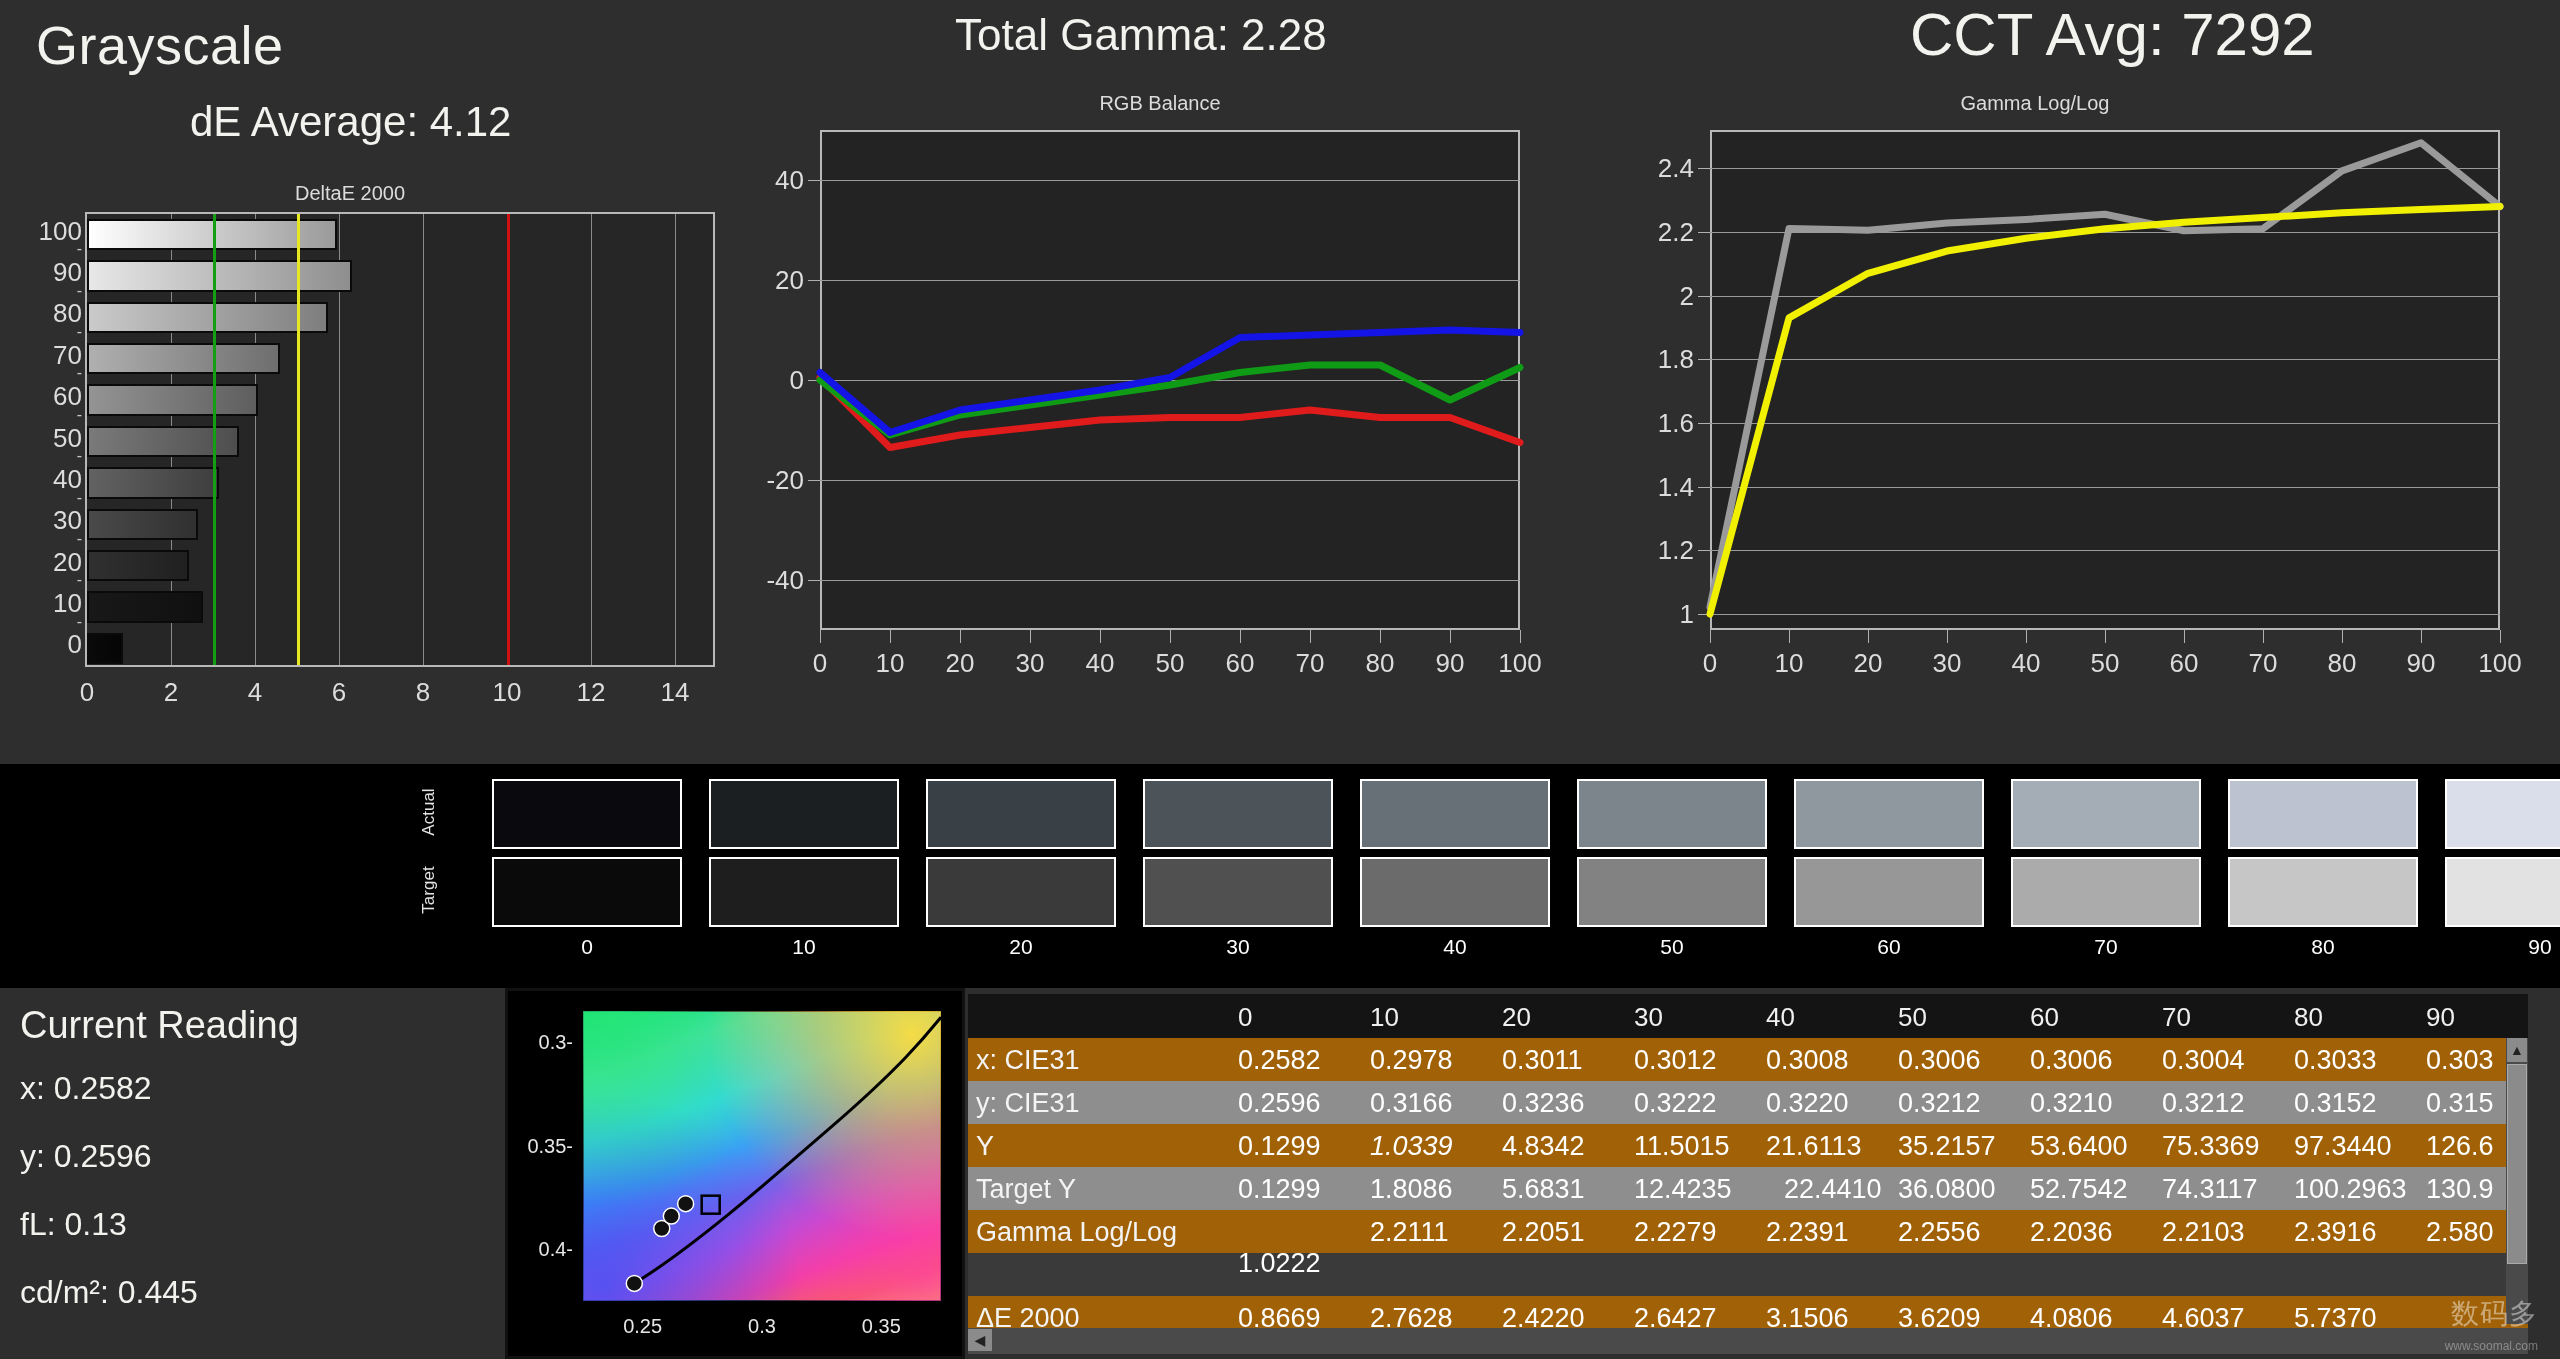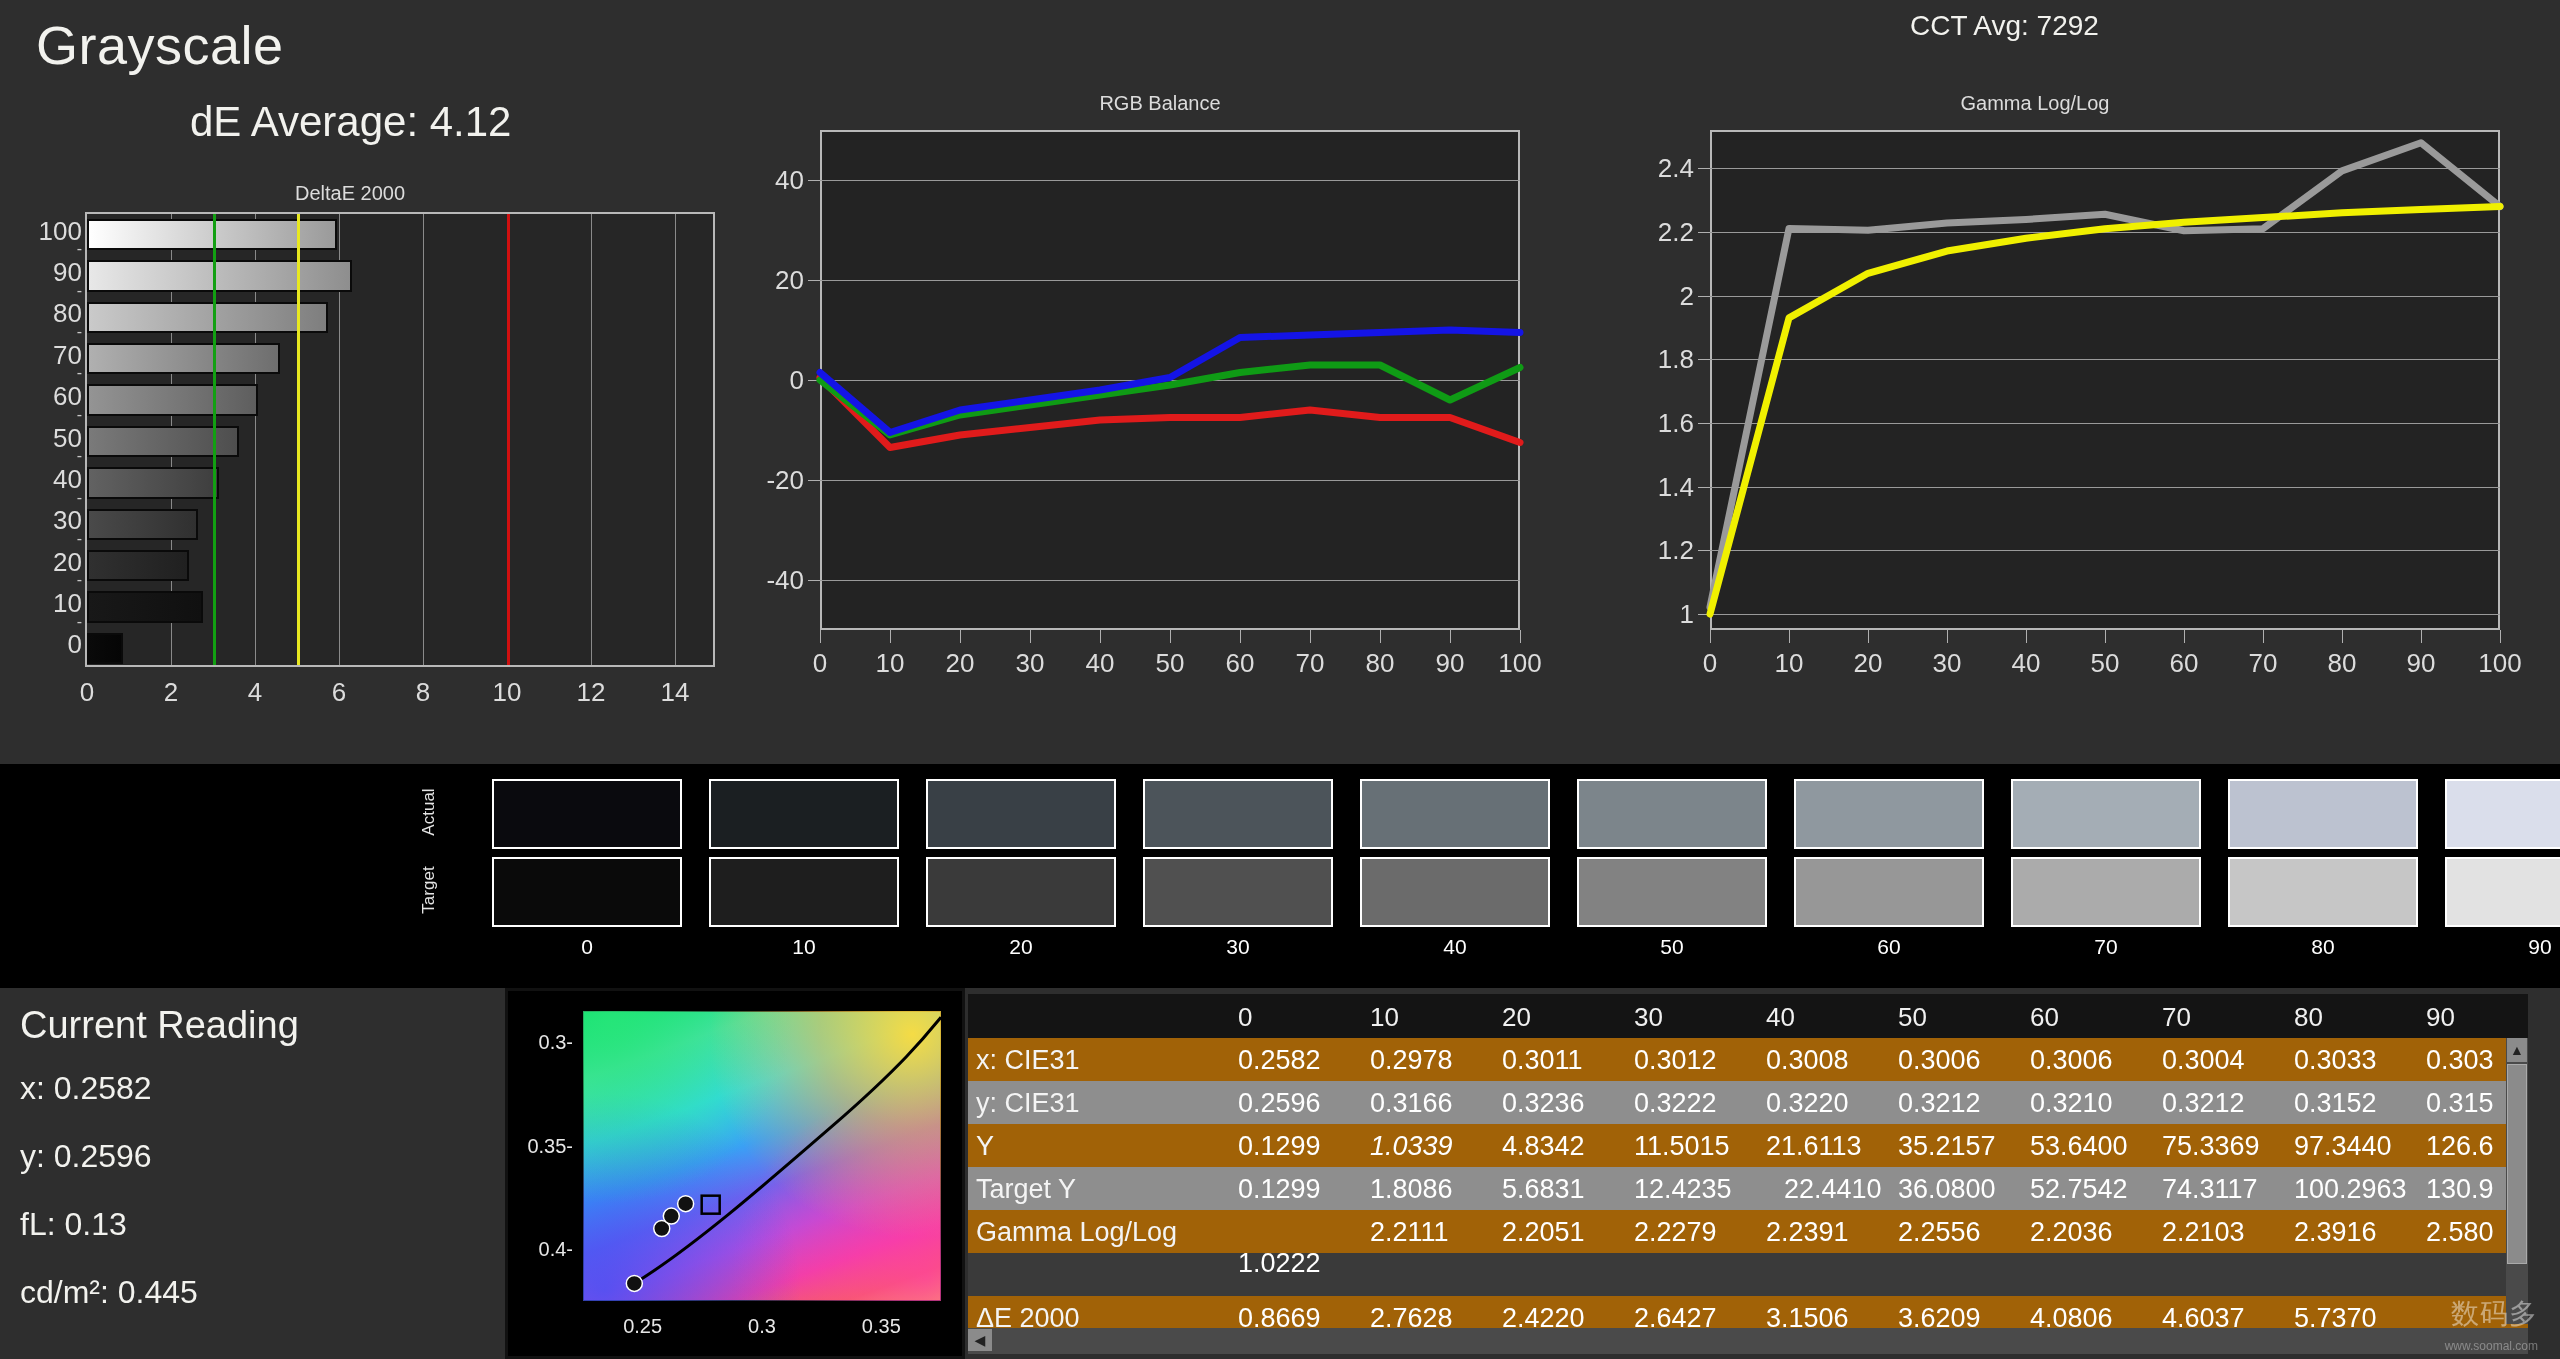--- a/index.html
+++ b/index.html
@@ -7,21 +7,21 @@
   body { font-family:"Liberation Sans", sans-serif; color:#e8e8e4; }
 
   #app { position:relative; width:2560px; height:1359px; background:#000; }
 
   
   .top-panel{ position:absolute; left:0; top:0; width:2560px; height:764px; background:#2e2e2e; }
 
   .title-grayscale{ position:absolute; left:36px; top:14px; font-size:54px; font-weight:400; color:#f2f2ee; letter-spacing:.5px;}
   .title-de{ position:absolute; left:190px; top:98px; font-size:42px; color:#f2f2ee;}
   .title-gamma{ position:absolute; left:955px; top:10px; font-size:44px; color:#f2f2ee;}
-  .title-cct{ position:absolute; left:1910px; top:10px; font-size:28px; color:#f2f2ee;text-align:center;}
+  .title-cct{ position:absolute; left:1910px; top:0; font-size:60px; color:#f2f2ee;text-align:center;}
 
   .chart-caption{ position:absolute; font-size:20px; color:#dcdcdc; text-align:center;}
 
   
   .de-wrap{ position:absolute; left:30px; top:190px; width:650px; height:500px;}
   .de-plot{ position:absolute; left:55px; top:22px; width:630px; height:455px; background:#262626; border:2px solid #b8b8b8; }
   .de-bar{ position:absolute; left:0; height:100%; border:2px solid #0a0a0a; }
   .de-ylabel{ position:absolute; right:0; font-size:26px; color:#dcdcdc; text-align:right; width:52px;}
   .de-ytick{ position:absolute; right:0; font-size:16px; color:#c8c8c8; text-align:right; width:52px;}
   .de-vline{ position:absolute; top:0; bottom:0; width:3px; }
@@ -76,20 +76,21 @@
 </style>
 </head>
 <body>
 
 <div id="app">
 
   <div class="top-panel">
 
     <div class="title-grayscale">Grayscale</div>
     <div class="title-de">dE Average: 4.12</div>
+    <div class="title-gamma">Total Gamma: 2.28</div>
     <div class="title-cct">CCT Avg: 7292</div>
 
     <div class="chart-caption" style="left:200px; top:182px; width:300px;">DeltaE 2000</div>
     <div id="de-chart" class="de-wrap">
         <div class="de-plot">
           <div class="de-gridline" style="left:84px"></div>
           <div class="de-gridline" style="left:168px"></div>
           <div class="de-gridline" style="left:252px"></div>
           <div class="de-gridline" style="left:336px"></div>
           <div class="de-gridline" style="left:420px"></div>

